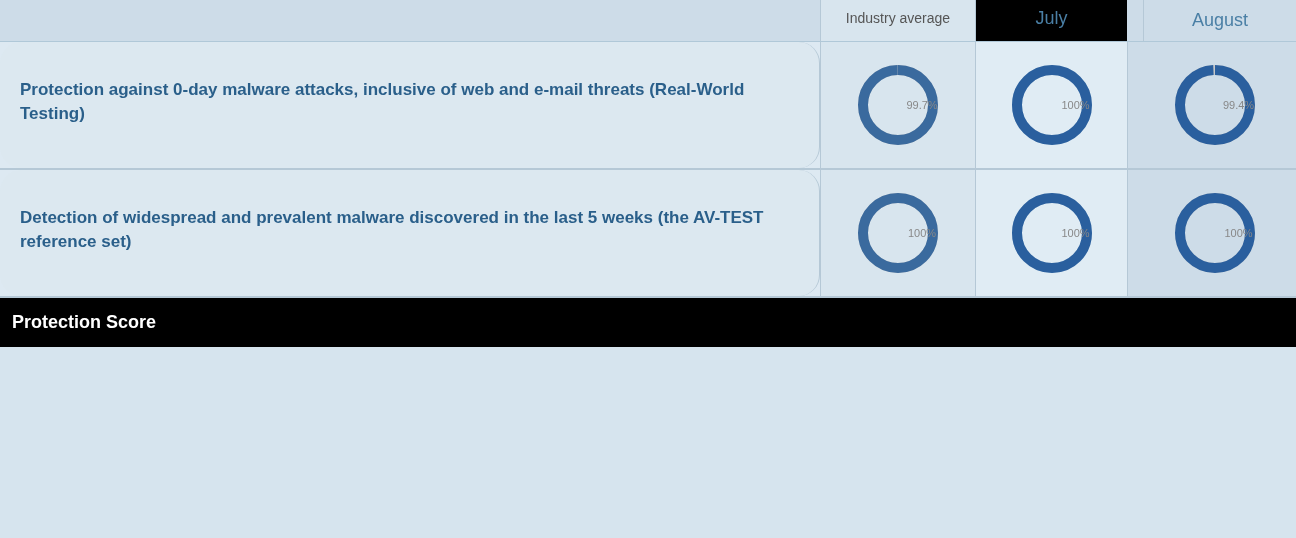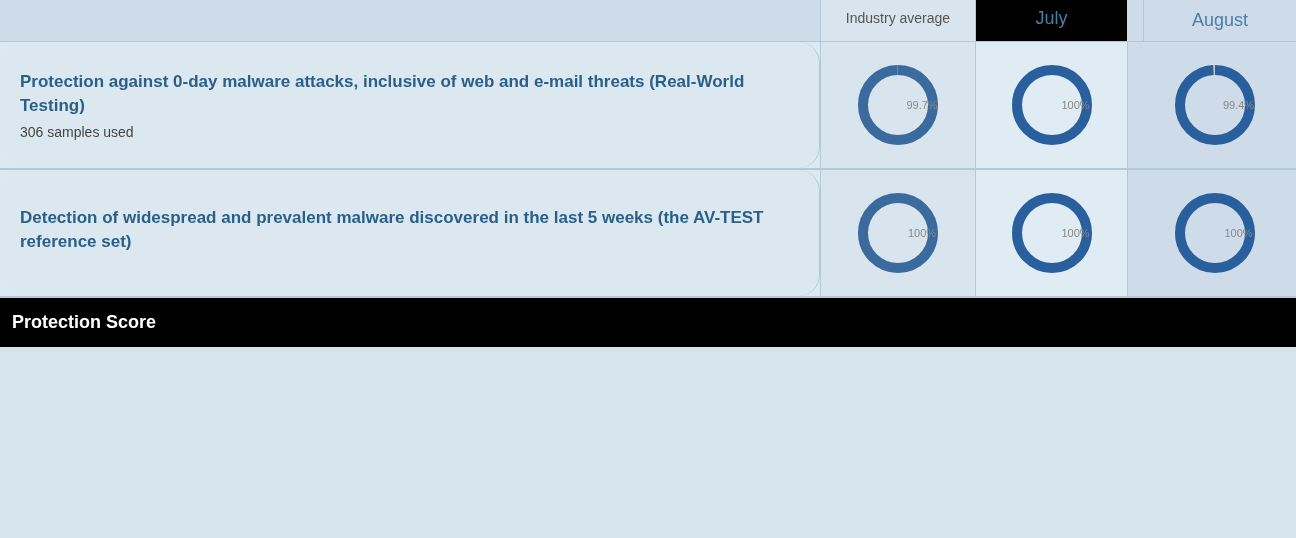--- a/index.html
+++ b/index.html
@@ -179,21 +179,20 @@
   <div class="header-row">
     <div class="header-label-col"></div>
     <div class="header-industry">Industry average</div>
     <div class="header-july">July</div>
     <div class="header-august">August</div>
   </div>
 
   <div class="data-row" id="row-0">
     <div class="label-col">
       <div class="title">Protection against 0-day malware attacks, inclusive of web and e-mail threats (Real-World Testing)</div>
-      <div class="samples">306 samples used</div>
     </div>
     <div class="data-cell">
       <div class="donut-wrap">
         <svg viewBox="0 0 36 36">
           <circle cx="18" cy="18" r="14" fill="none" stroke="#c8c8c8" stroke-width="4"></circle>
           <circle cx="18" cy="18" r="14" fill="none" stroke="#3a6a9e" stroke-width="4" stroke-dasharray="87.96 87.96" stroke-dashoffset="0.26" stroke-linecap="butt"></circle>
         </svg>
         <span class="donut-label">99.7%</span>
       </div>
     </div>

